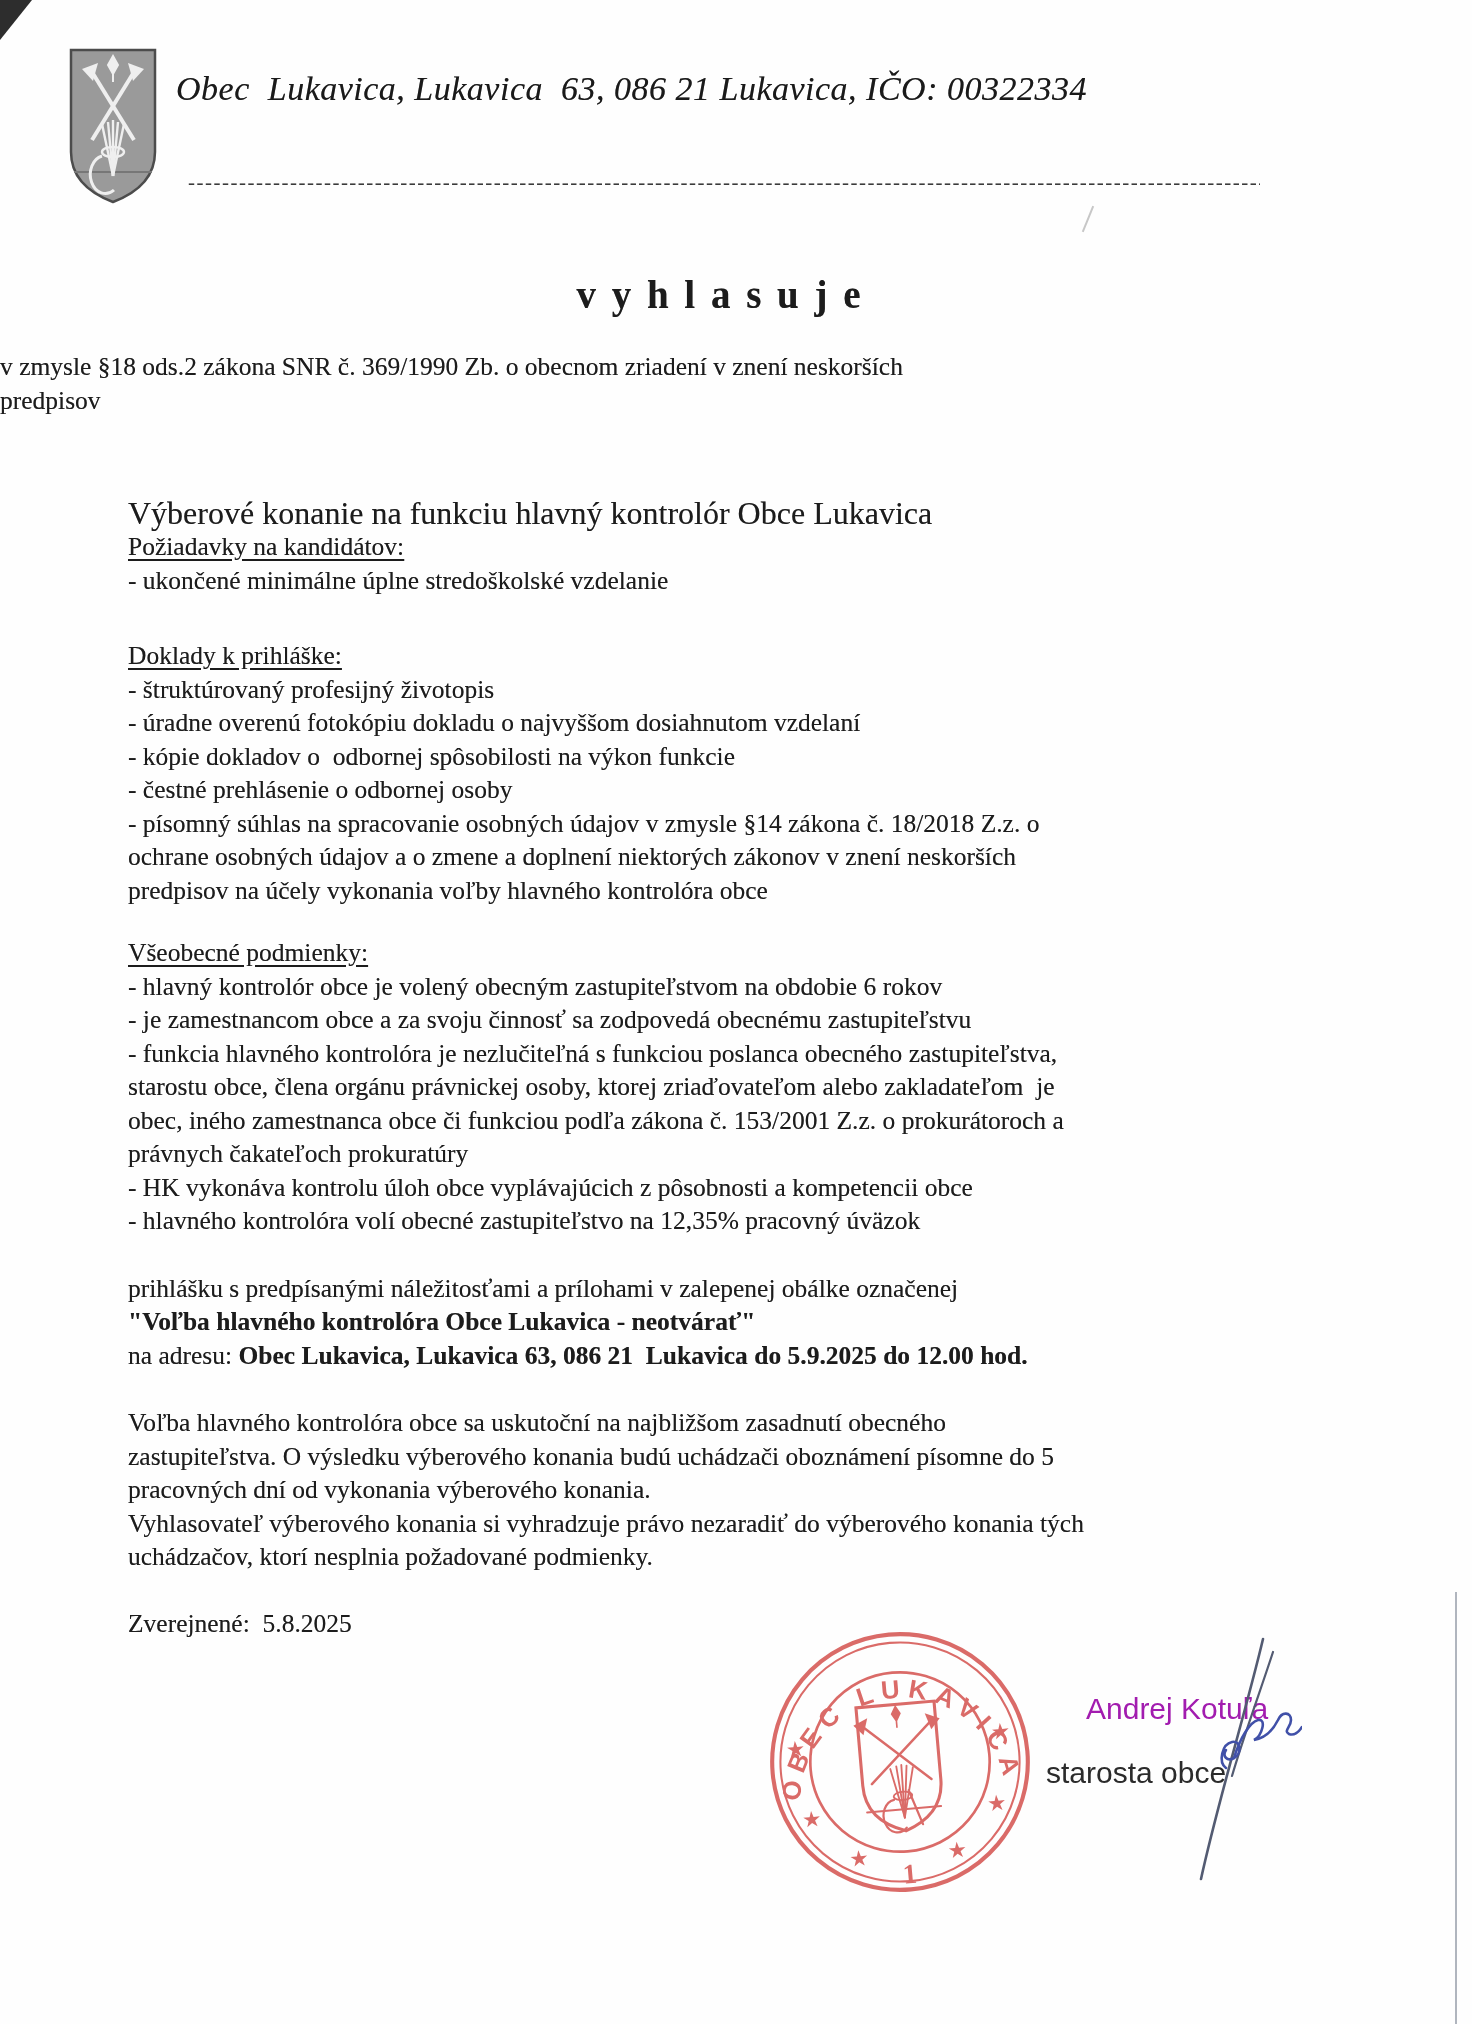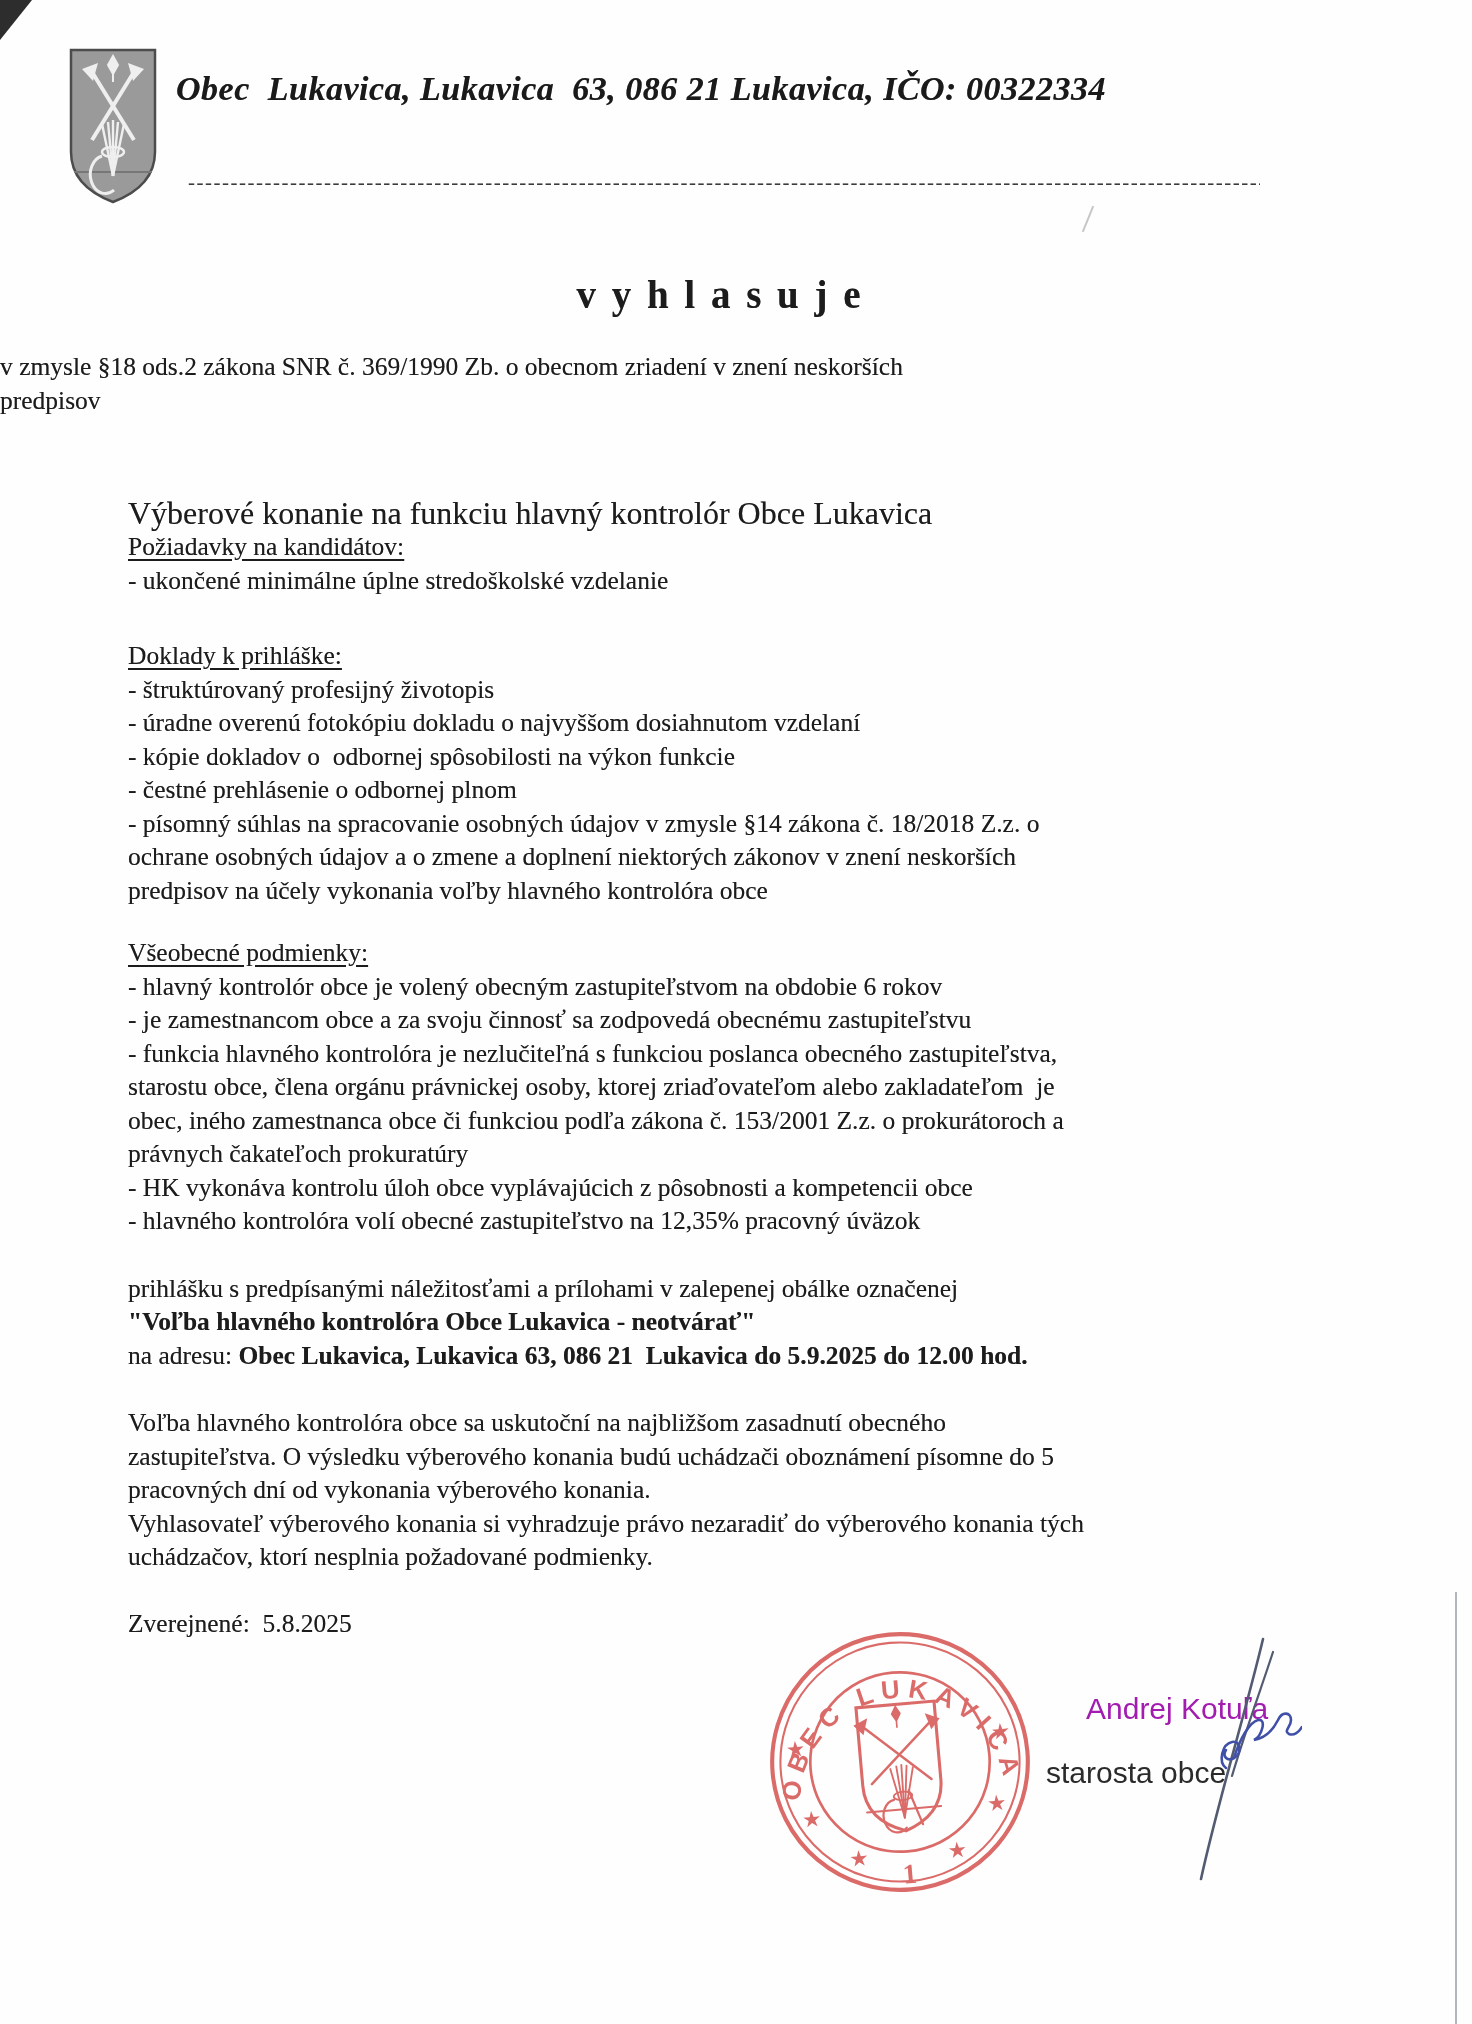--- a/index.html
+++ b/index.html
@@ -12,21 +12,21 @@
   #corner-artifact{position:absolute;left:0;top:0;width:0;height:0;
       border-top:40px solid #2d2d2d;border-right:32px solid transparent;}
   #edge-line-artifact{position:absolute;left:1455px;top:1592px;width:2px;height:432px;
       background:#959ca8;opacity:.75;}
   #tick-artifact{position:absolute;left:1087px;top:205px;width:2px;height:28px;
       background:#c7c7c7;transform:rotate(22deg);}
 
   #coat-svg{position:absolute;left:66px;top:46px;}
 
   #org-line{position:absolute;left:176px;top:70px;white-space:pre;
-      font-size:34px;font-weight:bold;font-style:italic;letter-spacing:.5px;color:#1a1a1a;}
+      font-size:34px;font-weight:normal;font-style:italic;letter-spacing:.5px;color:#1a1a1a;}
   #divider{position:absolute;left:188px;top:170px;width:1072px;height:26px;
       overflow:hidden;white-space:nowrap;font-size:21px;letter-spacing:1.5px;color:#3a3a3a;}
 
   #verb-heading{position:absolute;left:0;top:272px;width:1440px;text-align:center;
       font-size:39px;font-weight:bold;letter-spacing:3px;white-space:pre;}
   #legal-block{position:absolute;left:0;top:350px;width:1440px;
       font-size:25.5px;line-height:34px;}
   #main-title{position:absolute;left:128px;top:448px;font-size:32px;font-weight:normal;white-space:pre;margin-top:47px;}
 
   #doc-body{position:absolute;left:128px;top:530px;width:1260px;
@@ -87,21 +87,21 @@
   <div id="main-title" class="scan-soft">Výberové konanie na funkciu hlavný kontrolór Obce Lukavica</div>
 
   <div id="doc-body" class="scan-soft">
       <div class="line h">Požiadavky na kandidátov:</div>
       <div class="line t">- ukončené minimálne úplne stredoškolské vzdelanie</div>
       <div style="height: 42px;"></div>
       <div class="line h">Doklady k prihláške:</div>
       <div class="line t">- štruktúrovaný profesijný životopis</div>
       <div class="line t">- úradne overenú fotokópiu dokladu o najvyššom dosiahnutom vzdelaní</div>
       <div class="line t">- kópie dokladov o  odbornej spôsobilosti na výkon funkcie</div>
-      <div class="line t">- čestné prehlásenie o odbornej plnom</div>
+      <div class="line t">- čestné prehlásenie o odbornej osoby</div>
       <div class="line t">- písomný súhlas na spracovanie osobných údajov v zmysle §14 zákona č. 18/2018 Z.z. o</div>
       <div class="line t">ochrane osobných údajov a o zmene a doplnení niektorých zákonov v znení neskorších</div>
       <div class="line t">predpisov na účely vykonania voľby hlavného kontrolóra obce</div>
       <div style="height: 29px;"></div>
       <div class="line h">Všeobecné podmienky:</div>
       <div class="line t">- hlavný kontrolór obce je volený obecným zastupiteľstvom na obdobie 6 rokov</div>
       <div class="line t">- je zamestnancom obce a za svoju činnosť sa zodpovedá obecnému zastupiteľstvu</div>
       <div class="line t">- funkcia hlavného kontrolóra je nezlučiteľná s funkciou poslanca obecného zastupiteľstva,</div>
       <div class="line t">starostu obce, člena orgánu právnickej osoby, ktorej zriaďovateľom alebo zakladateľom  je</div>
       <div class="line t">obec, iného zamestnanca obce či funkciou podľa zákona č. 153/2001 Z.z. o prokurátoroch a</div>

